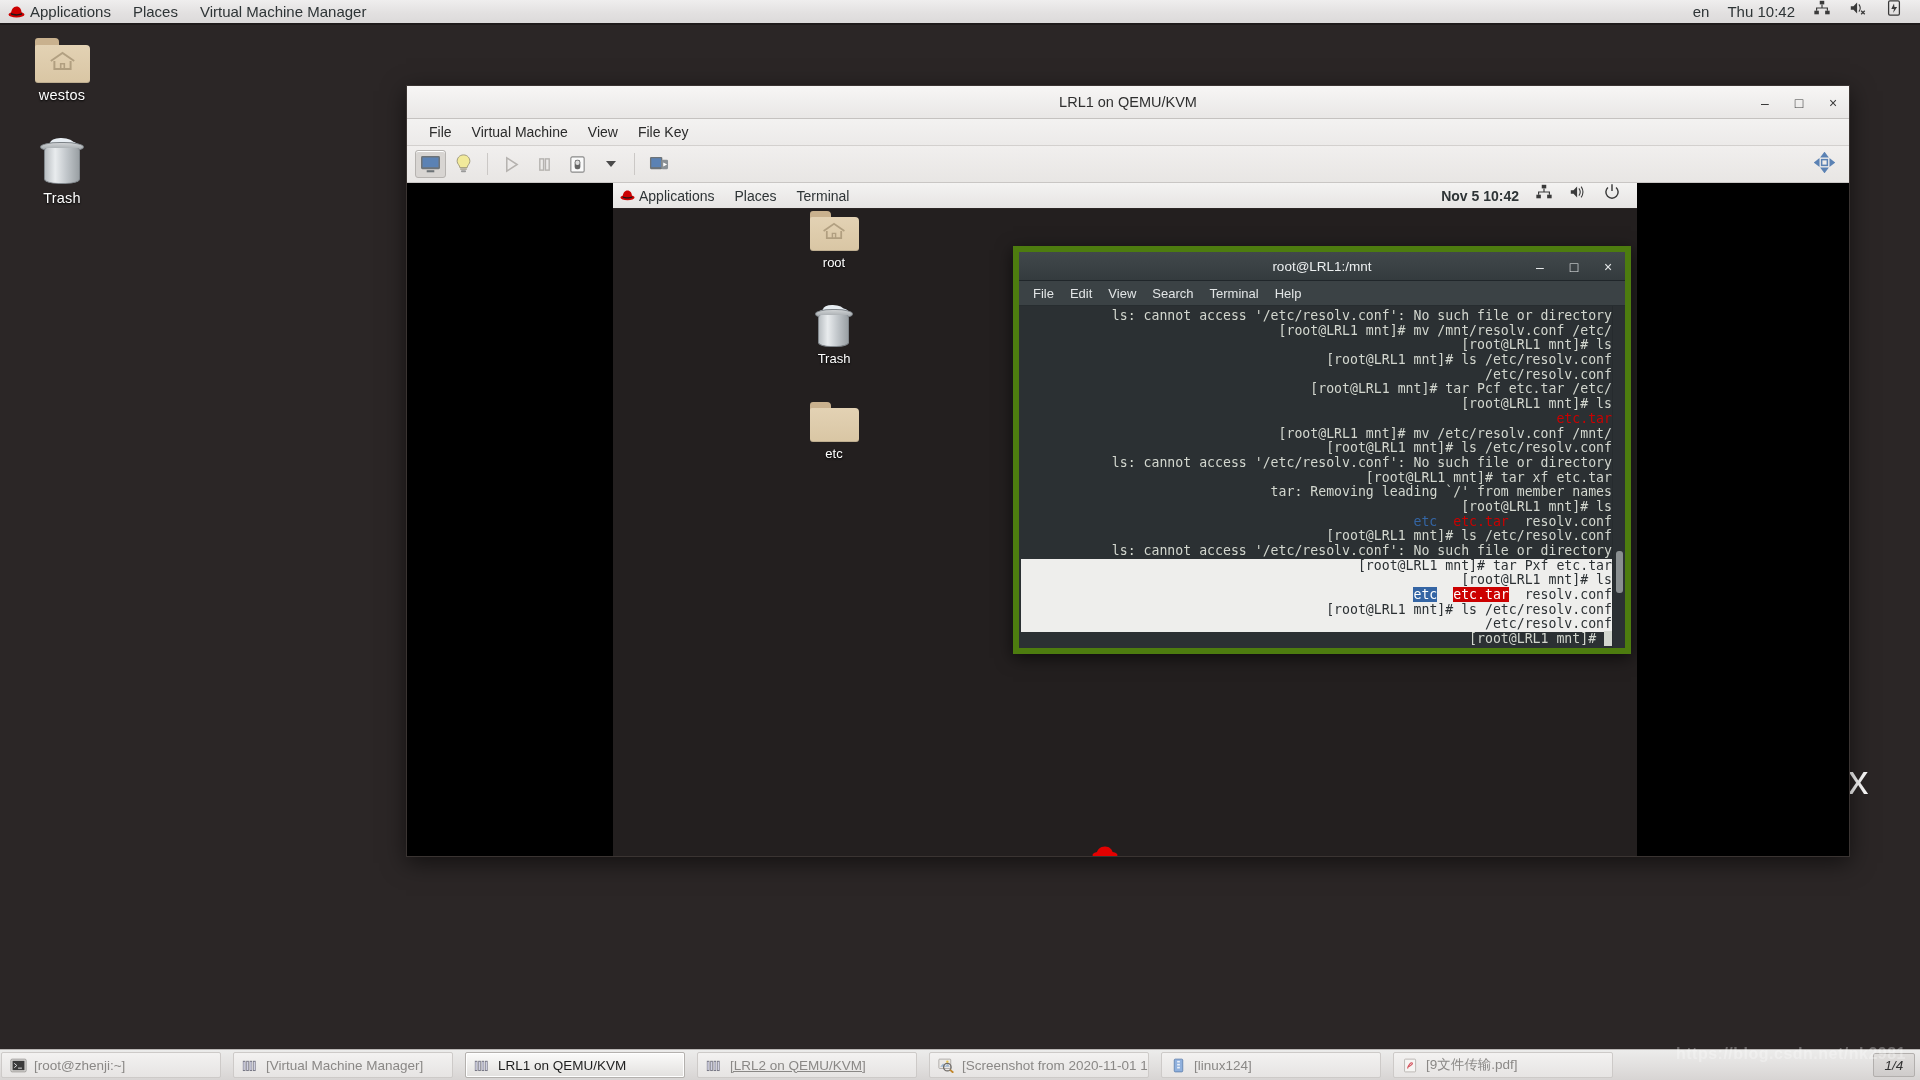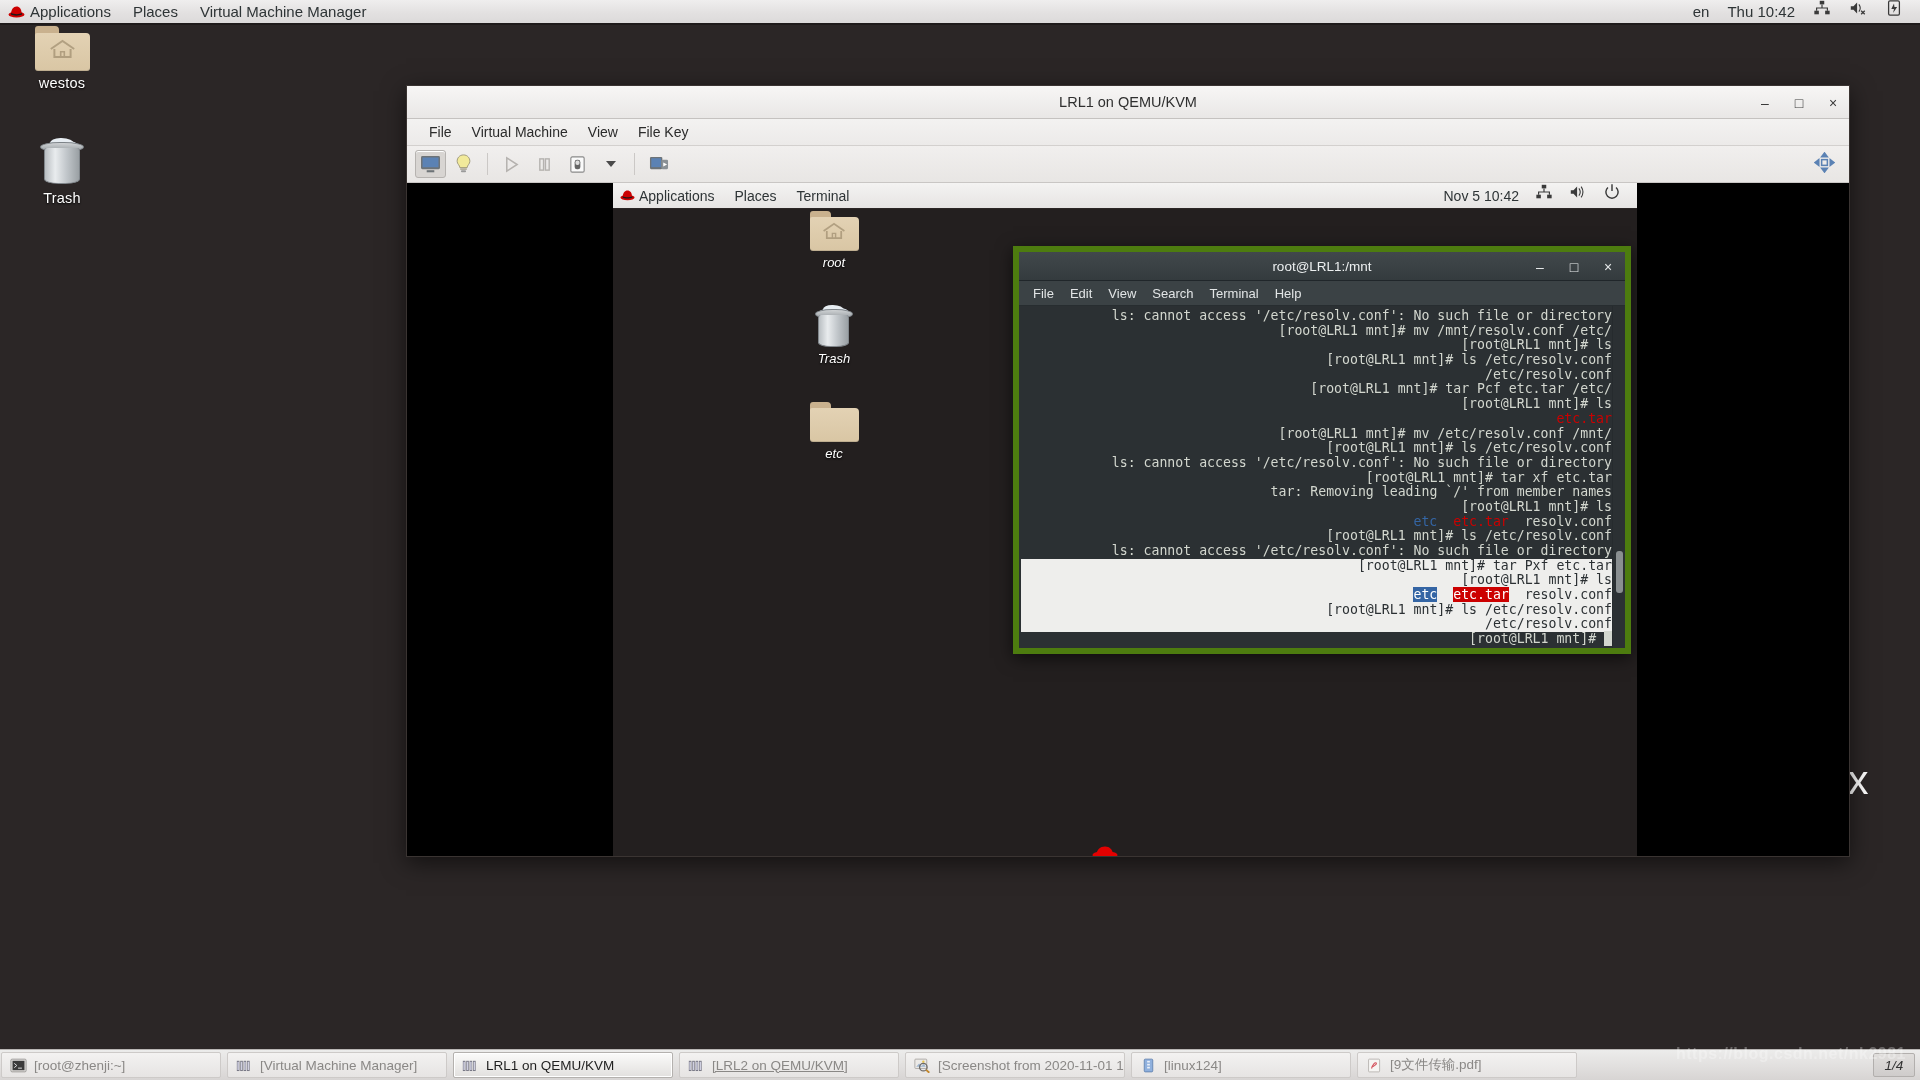--- a/index.html
+++ b/index.html
@@ -33,21 +33,21 @@
   #host-right{ margin-left:auto; display:flex; align-items:center; gap:0px; padding-right:8px;}
   #host-right .panel-item{ padding:0 9px; }
   .tray-ico{ width:18px; height:18px; display:inline-block; }
 
   
   .dicon{ position:absolute; width:100px; text-align:center; }
   .dicon .lbl{
     color:#fff; font-size:14.5px; margin-top:4px;
     text-shadow:0 1px 2px #000; letter-spacing:.2px;
   }
-  #ic-westos{ left:12px; top:26px; }
+  #ic-westos{ left:12px; top:38px; }
   #ic-trash { left:12px; top:140px; }
 
   .folder{ width:55px; height:45px; margin:0 auto; position:relative; }
   .folder .tab{
     position:absolute; left:0; top:0; width:24px; height:9px;
     background:#c9b18e; border-radius:3px 4px 0 0;
   }
   .folder .body{
     position:absolute; left:0; top:7px; width:55px; height:38px;
     background:linear-gradient(to bottom,#e3d2b4 0%,#d9c6a4 100%);
@@ -83,21 +83,21 @@
   #brand .hat{ width:100px; height:72px; }
   #brand .txt{ color:#fff; line-height:1.02; }
   #brand .t1{ font-size:41px; font-weight:bold; letter-spacing:-.5px;}
   #brand .t2{ font-size:41px; font-weight:300; letter-spacing:-.5px;}
 
   
   #taskbar{
     position:absolute; left:0; bottom:0; width:1920px; height:31px;
     background:linear-gradient(to bottom,#ececeb 0%,#e2e0df 52%,#d7d4d3 100%);
     border-top:1px solid #b9b6b4;
-    display:flex; align-items:center; padding:2px 1px; gap:6px;
+    display:flex; align-items:center; padding:2px 1px; gap:12px;
   }
   .tb-item{
     height:26px; display:flex; align-items:center; gap:7px;
     padding:0 8px; font-size:13.5px; color:#8a8886; white-space:nowrap;
     overflow:hidden; border:1px solid transparent; border-radius:2px;
     background:linear-gradient(to bottom,#f3f2f1,#e6e4e3);
     border-color:#cdcac8;
   }
   .tb-item.active{
     color:#1f1f1f; font-weight:normal;
@@ -171,26 +171,26 @@
   
   #g-panel{
     position:absolute; top:0; left:0; width:1024px; height:26px;
     background:linear-gradient(to bottom,#f4f3f2 0%,#e6e4e3 100%);
     border-bottom:1px solid #2b2626;
     display:flex; align-items:center; font-size:14px; color:#2e3436;
   }
   #g-panel .pitem{ padding:0 10px; line-height:26px; white-space:nowrap;}
   #g-panel .pitem.first{ padding-left:26px; position:relative; }
   #g-panel .rh-glyph{ position:absolute; left:7px; top:5px; width:15px; height:13px;}
-  #g-right{ margin-left:auto; display:flex; align-items:center; padding-right:8px;}
+  #g-right{ margin-left:auto; display:flex; align-items:center; padding-right:8px;font-weight:bold;}
   #g-right .pitem{ padding:0 8px; }
 
   
   .gicon{ position:absolute; width:90px; text-align:center; }
-  .gicon .lbl{ color:#fff; font-size:13px; margin-top:3px; text-shadow:0 1px 2px #000;font-style:italic;}
+  .gicon .lbl{ color:#fff; font-size:13px; margin-top:3px; text-shadow:0 1px 2px #000;}
   #g-root { left:176px; top:28px; }
   #g-trash{ left:176px; top:124px; }
   #g-etc  { left:176px; top:219px; }
   .gicon .folder{ width:49px; height:41px;}
   .gicon .folder .tab{ width:21px; height:8px;}
   .gicon .folder .body{ width:49px; height:34px; top:6px;}
   .gicon .folder .home{ left:12px; top:11px; width:24px; height:18px;}
   .gicon .trashcan{ width:38px; height:41px;}
   .gicon .trashcan .lid{ width:38px;}
   .gicon .trashcan .can{ width:31px; height:32px; left:3px;}

